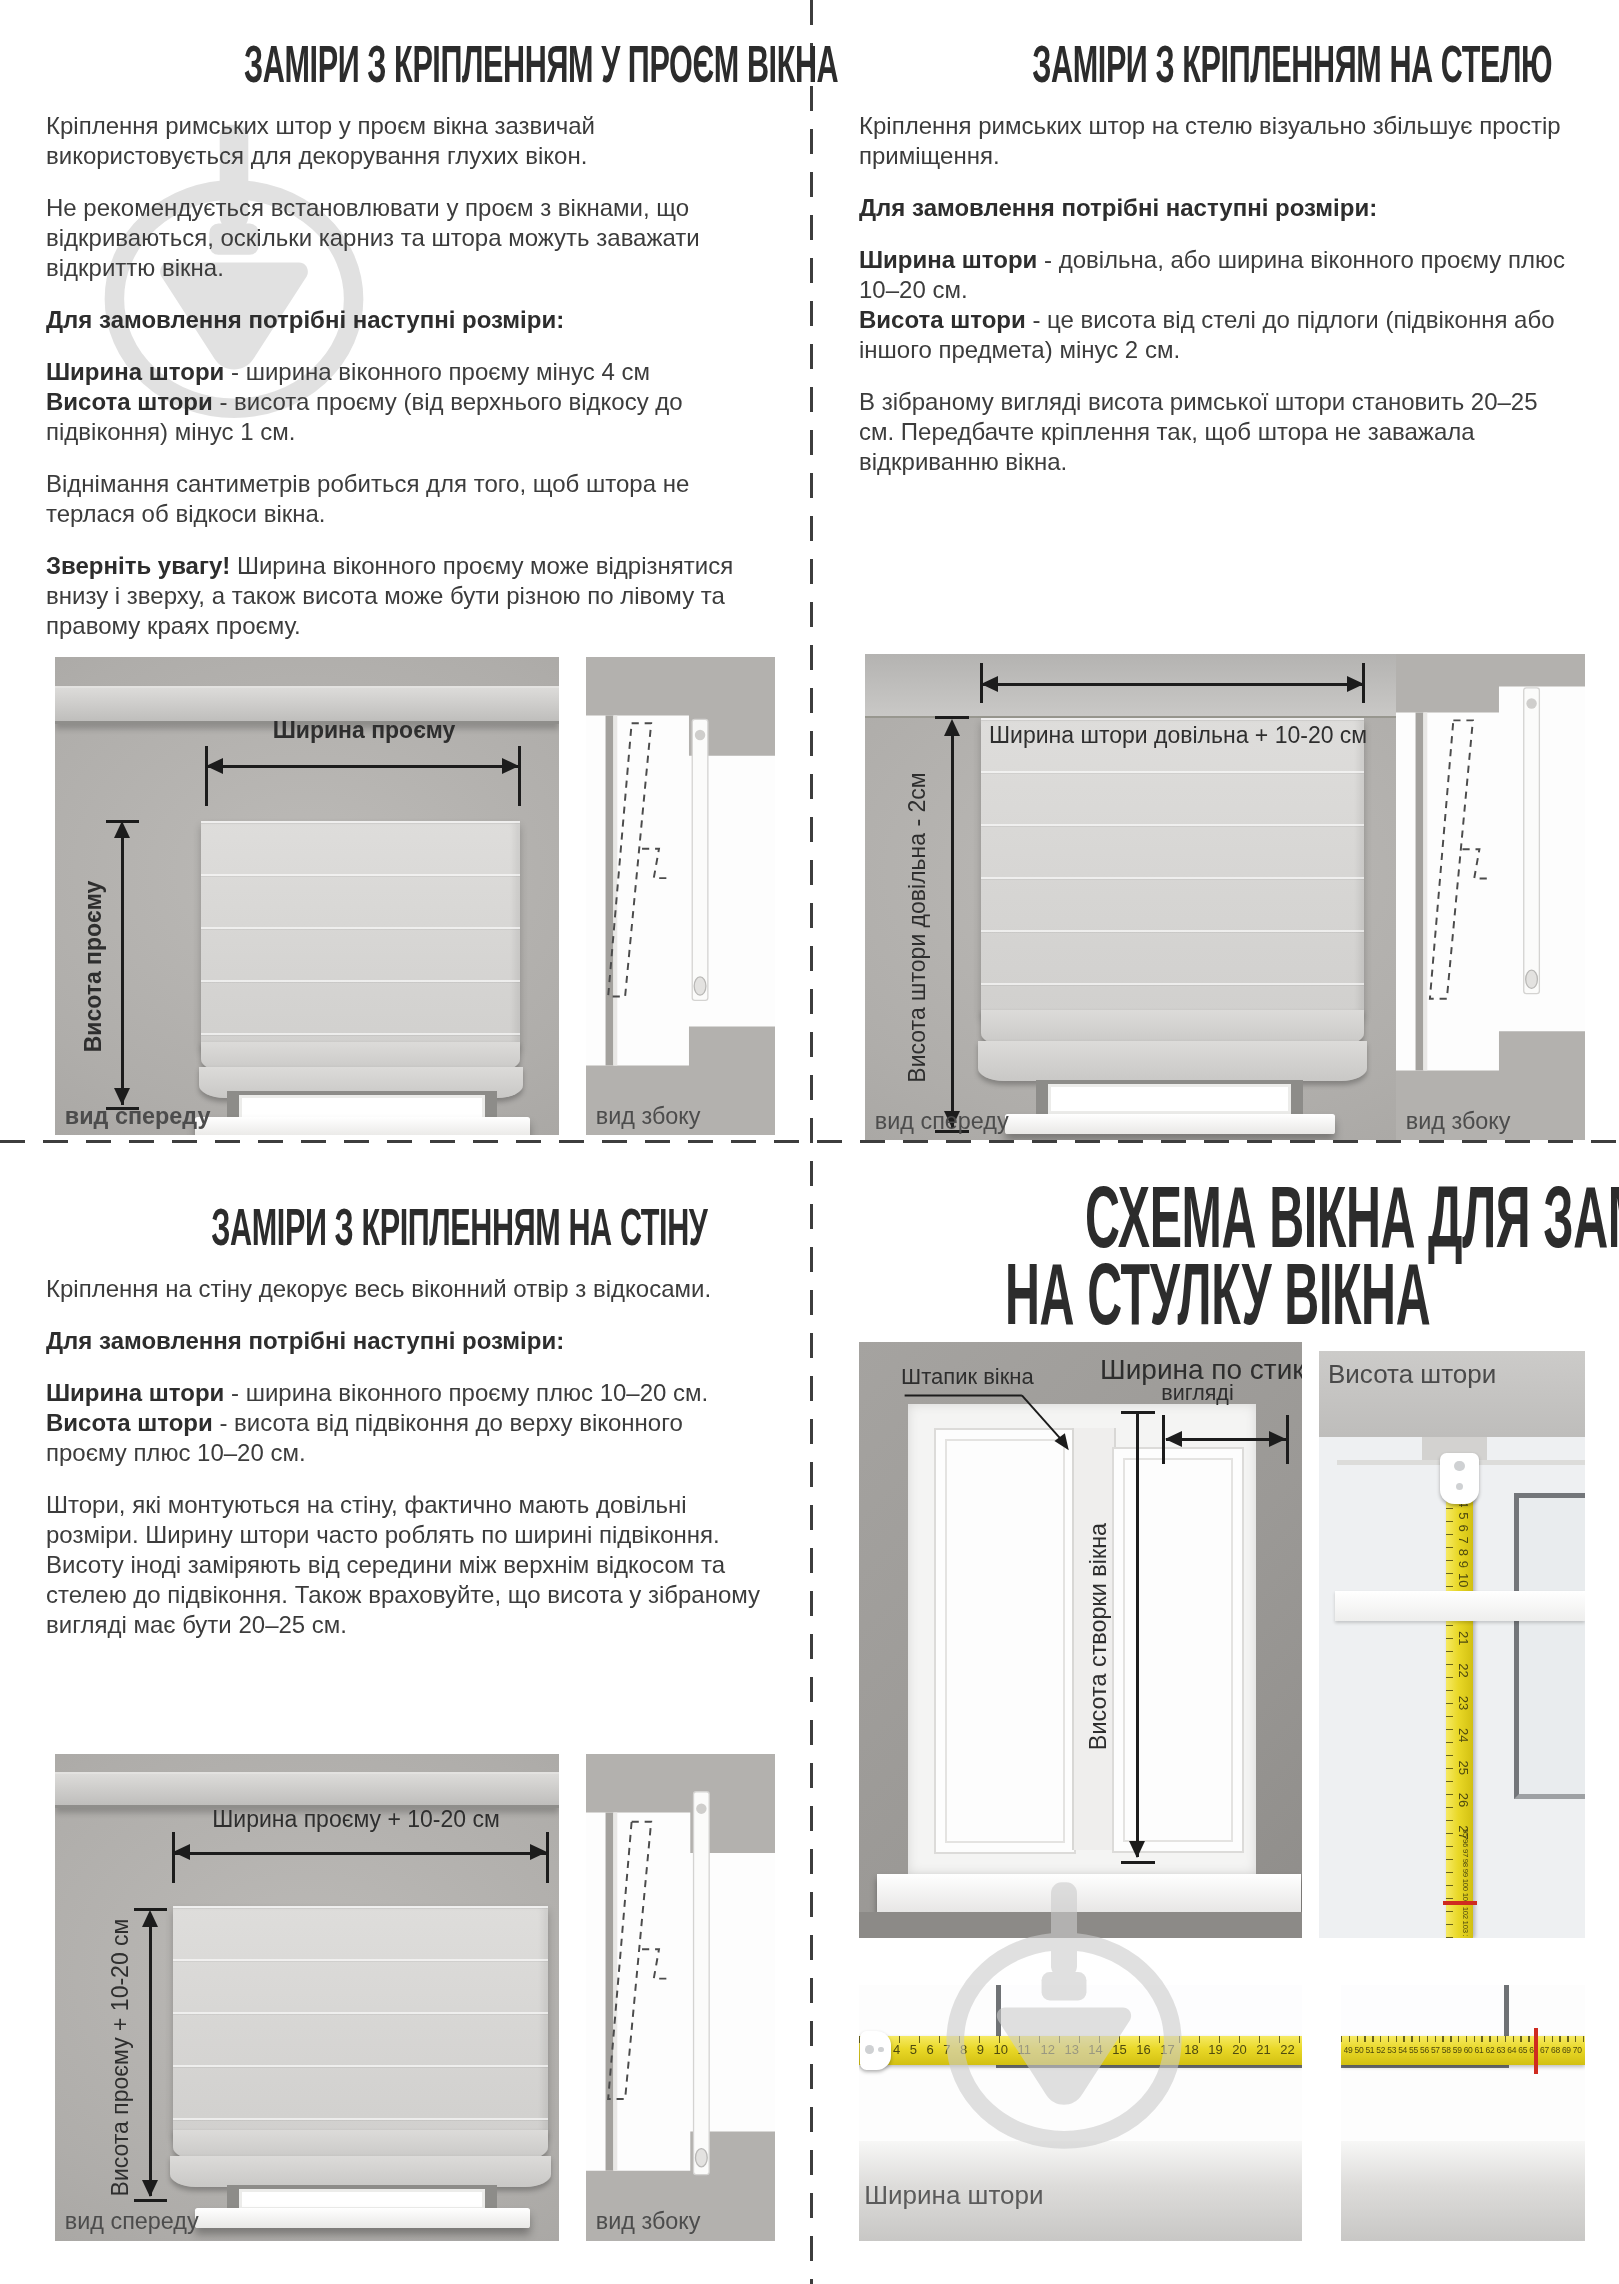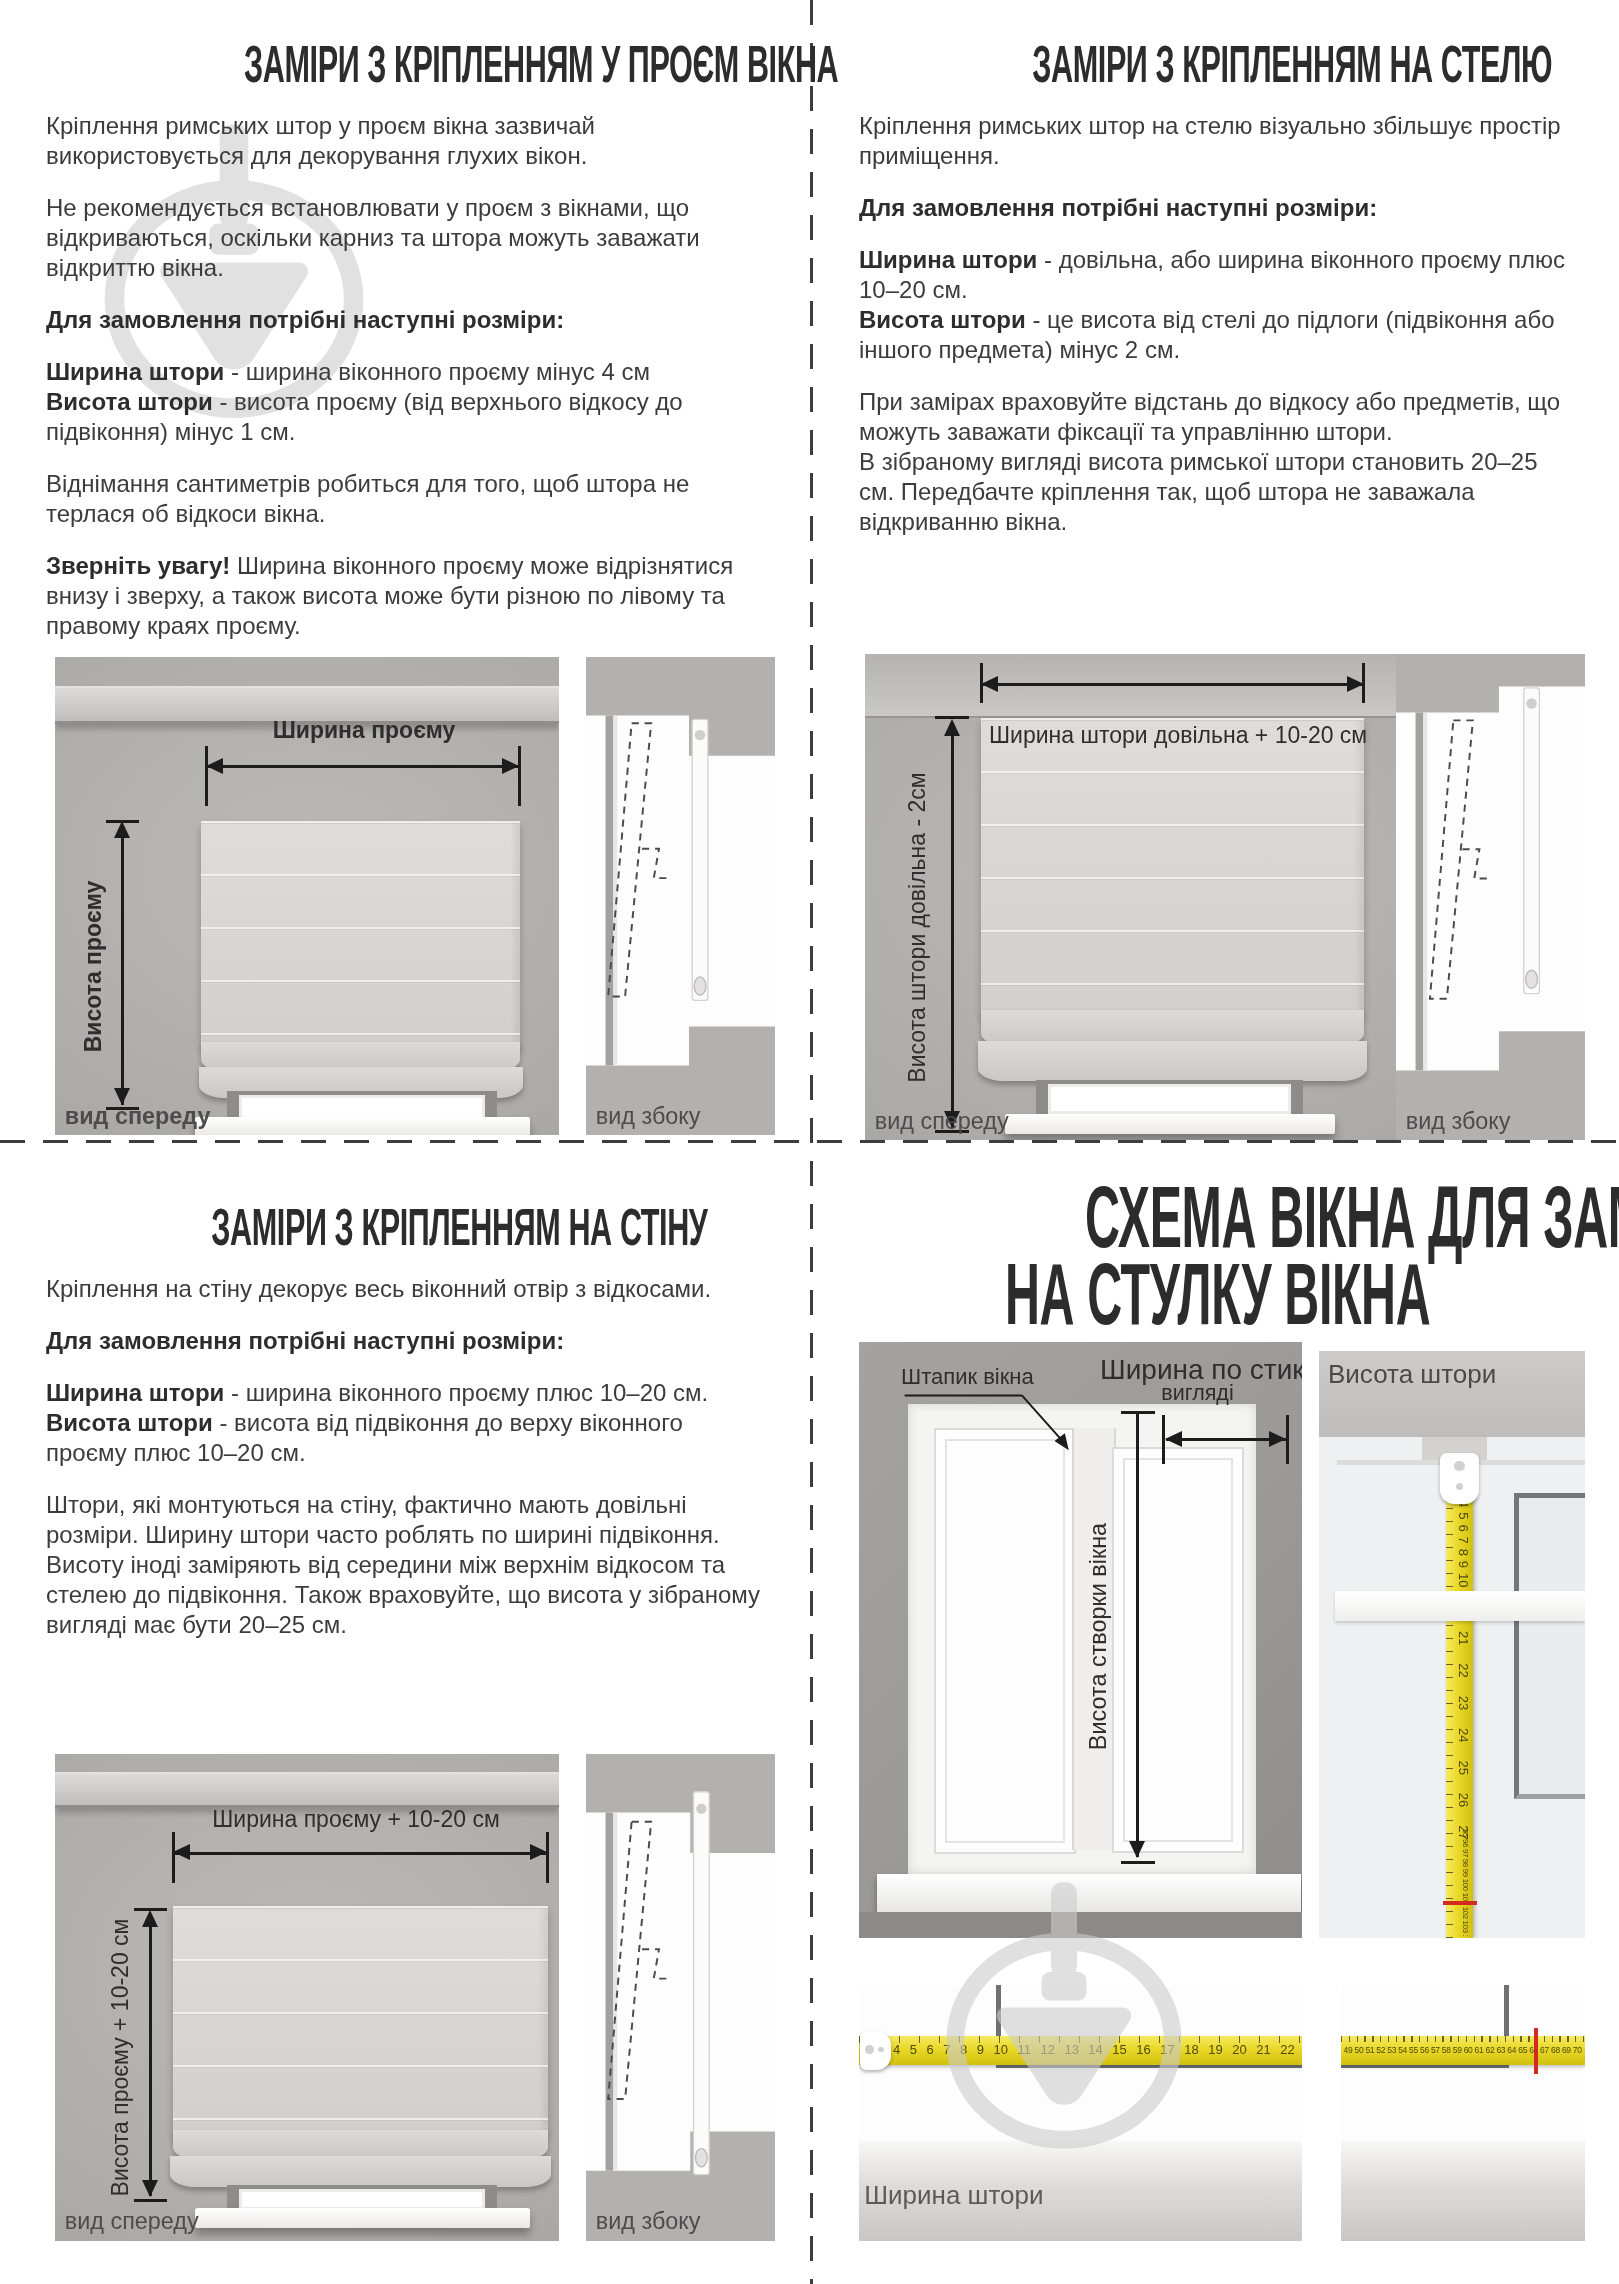--- a/index.html
+++ b/index.html
@@ -148,21 +148,20 @@
     </svg>
     <div class="caption" style="left:9.8px;top:446px;">вид збоку</div>
   </div>
 
   <div class="txt" style="left:859px;top:38px;width:719px;">
     <div class="qtitle"><span class="cond">ЗАМІРИ З КРІПЛЕННЯМ НА СТЕЛЮ</span></div>
     <p>Кріплення римських штор на стелю візуально збільшує простір приміщення.</p>
     <p><span class="b">Для замовлення потрібні наступні розміри:</span></p>
     <p class="tight"><span class="b">Ширина штори</span><span> - довільна, або ширина віконного проєму плюс 10–20 см.</span></p>
     <p><span class="b">Висота штори</span><span> - це висота від стелі до підлоги (підвіконня або іншого предмета) мінус 2 см.</span></p>
-    <p class="tight">При замірах враховуйте відстань до відкосу або предметів, що можуть заважати фіксації та управлінню штори.</p>
     <p>В зібраному вигляді висота римської штори становить 20–25 см. Передбачте кріплення так, щоб штора не заважала відкриванню вікна.</p>
   </div>
 
   <div class="photo fv" style="left:865px;top:654px;width:572px;height:486px;">
     <div class="ceiling" style="height:62px;"></div>
     <div class="blind" style="left:116px;top:64px;width:383px;height:297px;">
         <div class="folds"></div>
       </div>
     <div class="stack" style="left:116px;top:356px;width:383px;height:36px;"></div>
     <div class="stack" style="left:113px;top:387px;width:389px;height:40px;"></div>

